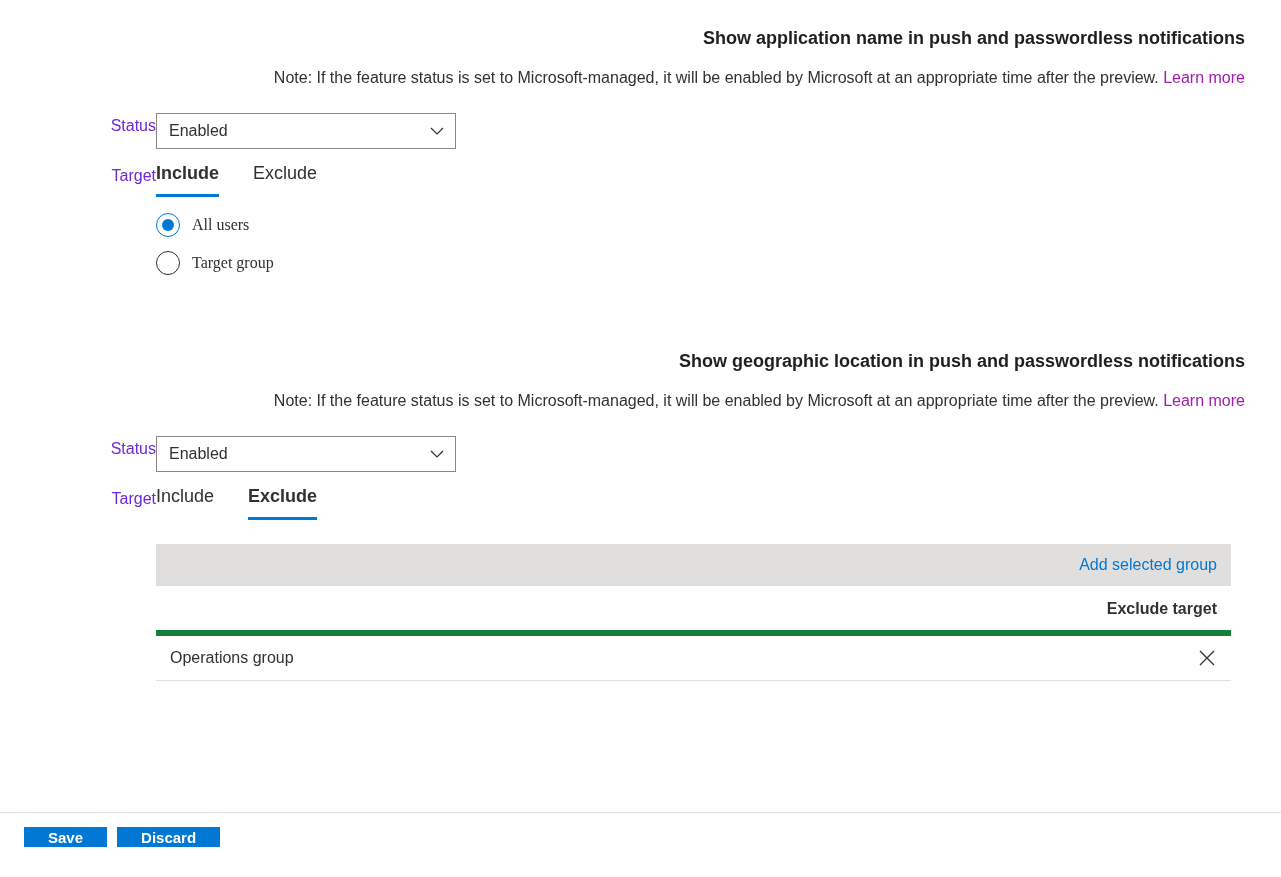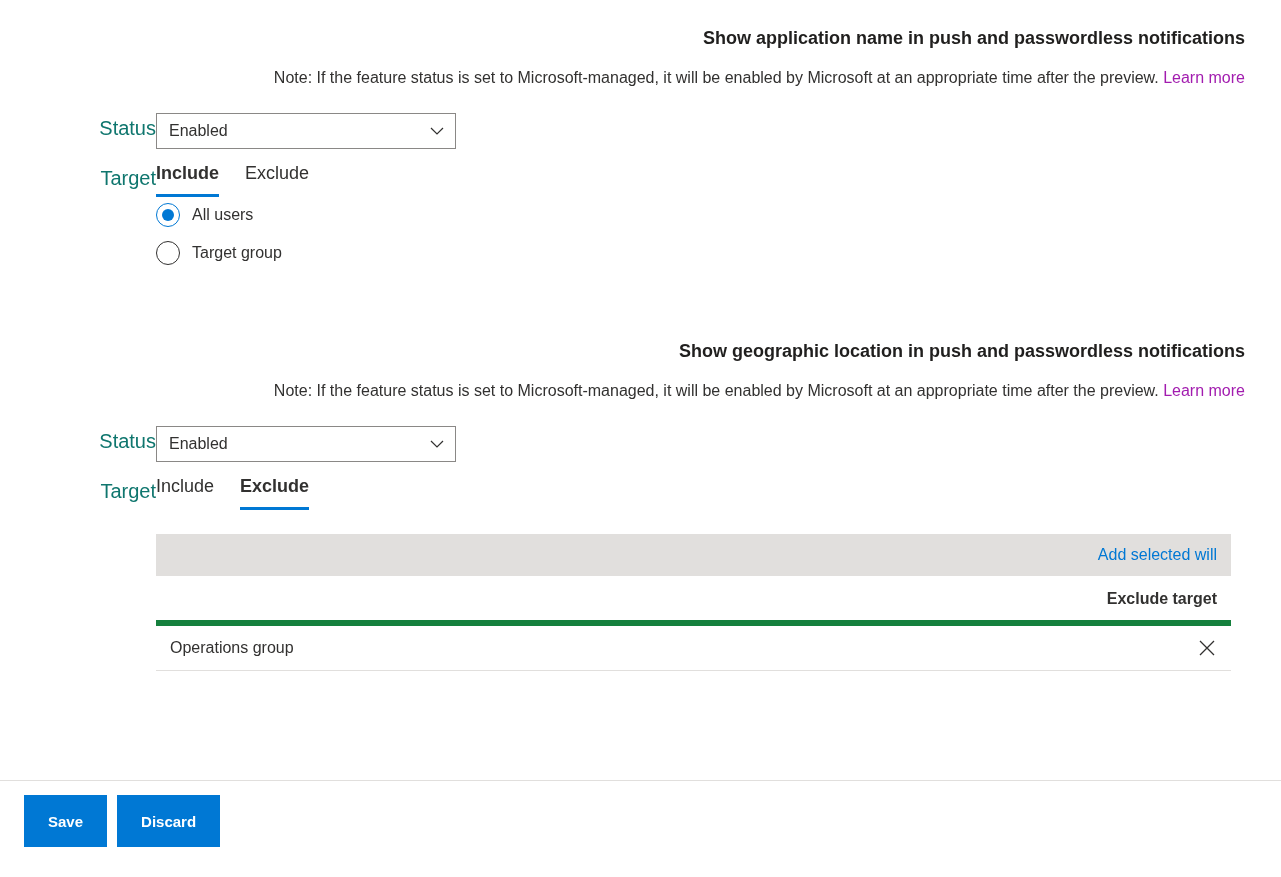--- a/index.html
+++ b/index.html
@@ -31,22 +31,22 @@
     color: #a21caf;
     text-decoration: none;
   }
   .field-row {
     display: flex;
     align-items: flex-start;
     margin-bottom: 14px;
   }
   .field-label {
     width: 120px;
-    font-size: 20px;
-    color: #0f766e;
+    font-size: 16px;
+    color: #6d28d9;
     padding-top: 4px;
   }
   .dropdown {
     width: 300px;
     height: 36px;
     border: 1px solid #8a8886;
     background: #fff;
     display: flex;
     align-items: center;
     justify-content: space-between;
@@ -56,36 +56,37 @@
   }
   .chevron {
     width: 16px;
     height: 16px;
     display: inline-flex;
     align-items: center;
     justify-content: center;
   }
   .tabs {
     display: flex;
-    gap: 26px;
+    gap: 34px;
   }
   .tab {
     font-size: 18px;
     padding: 0 0 10px 0;
     cursor: pointer;
     color: #323130;
     border-bottom: 3px solid transparent;
   }
   .tab.active {
     font-weight: 600;
     border-bottom: 3px solid #0078d4;
   }
   .radio-group {
-    margin-top: 6px;
+    margin-top: 16px;
     margin-left: 0;
+    font-family: Liberation Serif, serif;
   }
   .radio-row {
     display: flex;
     align-items: center;
     gap: 12px;
     margin-bottom: 14px;
     cursor: pointer;
   }
   .radio {
     width: 24px;
@@ -155,21 +156,21 @@
     bottom: 0;
     left: 0;
     right: 0;
     background: #fff;
     border-top: 1px solid #e1dfdd;
     padding: 14px 24px 30px 24px;
     display: flex;
     gap: 10px;
   }
   .btn {
-    height: 52px;
+    height: 20px;
     padding: 0 24px;
     border: none;
     font-size: 15px;
     font-weight: 600;
     cursor: pointer;
   }
   .btn-primary {
     background: #0078d4;
     color: #fff;
   }
@@ -237,21 +238,21 @@
 
   <div class="field-row">
     <div class="field-label">Target</div>
     <div style="flex:1;">
       <div class="tabs">
         <div class="tab">Include</div>
         <div class="tab active">Exclude</div>
       </div>
       <div class="exclude-panel">
         <div class="add-group-bar">
-          <a>Add selected will</a>
+          <a>Add selected group</a>
         </div>
         <div class="exclude-header">Exclude target</div>
         <div class="exclude-row">
           <span>Operations group</span>
           <span class="close-x">
             <svg width="18" height="18" viewBox="0 0 18 18">
                 <path d="M2 2 L16 16 M16 2 L2 16" stroke="#323130" stroke-width="1.3" fill="none"></path>
               </svg>
           </span>
         </div>

